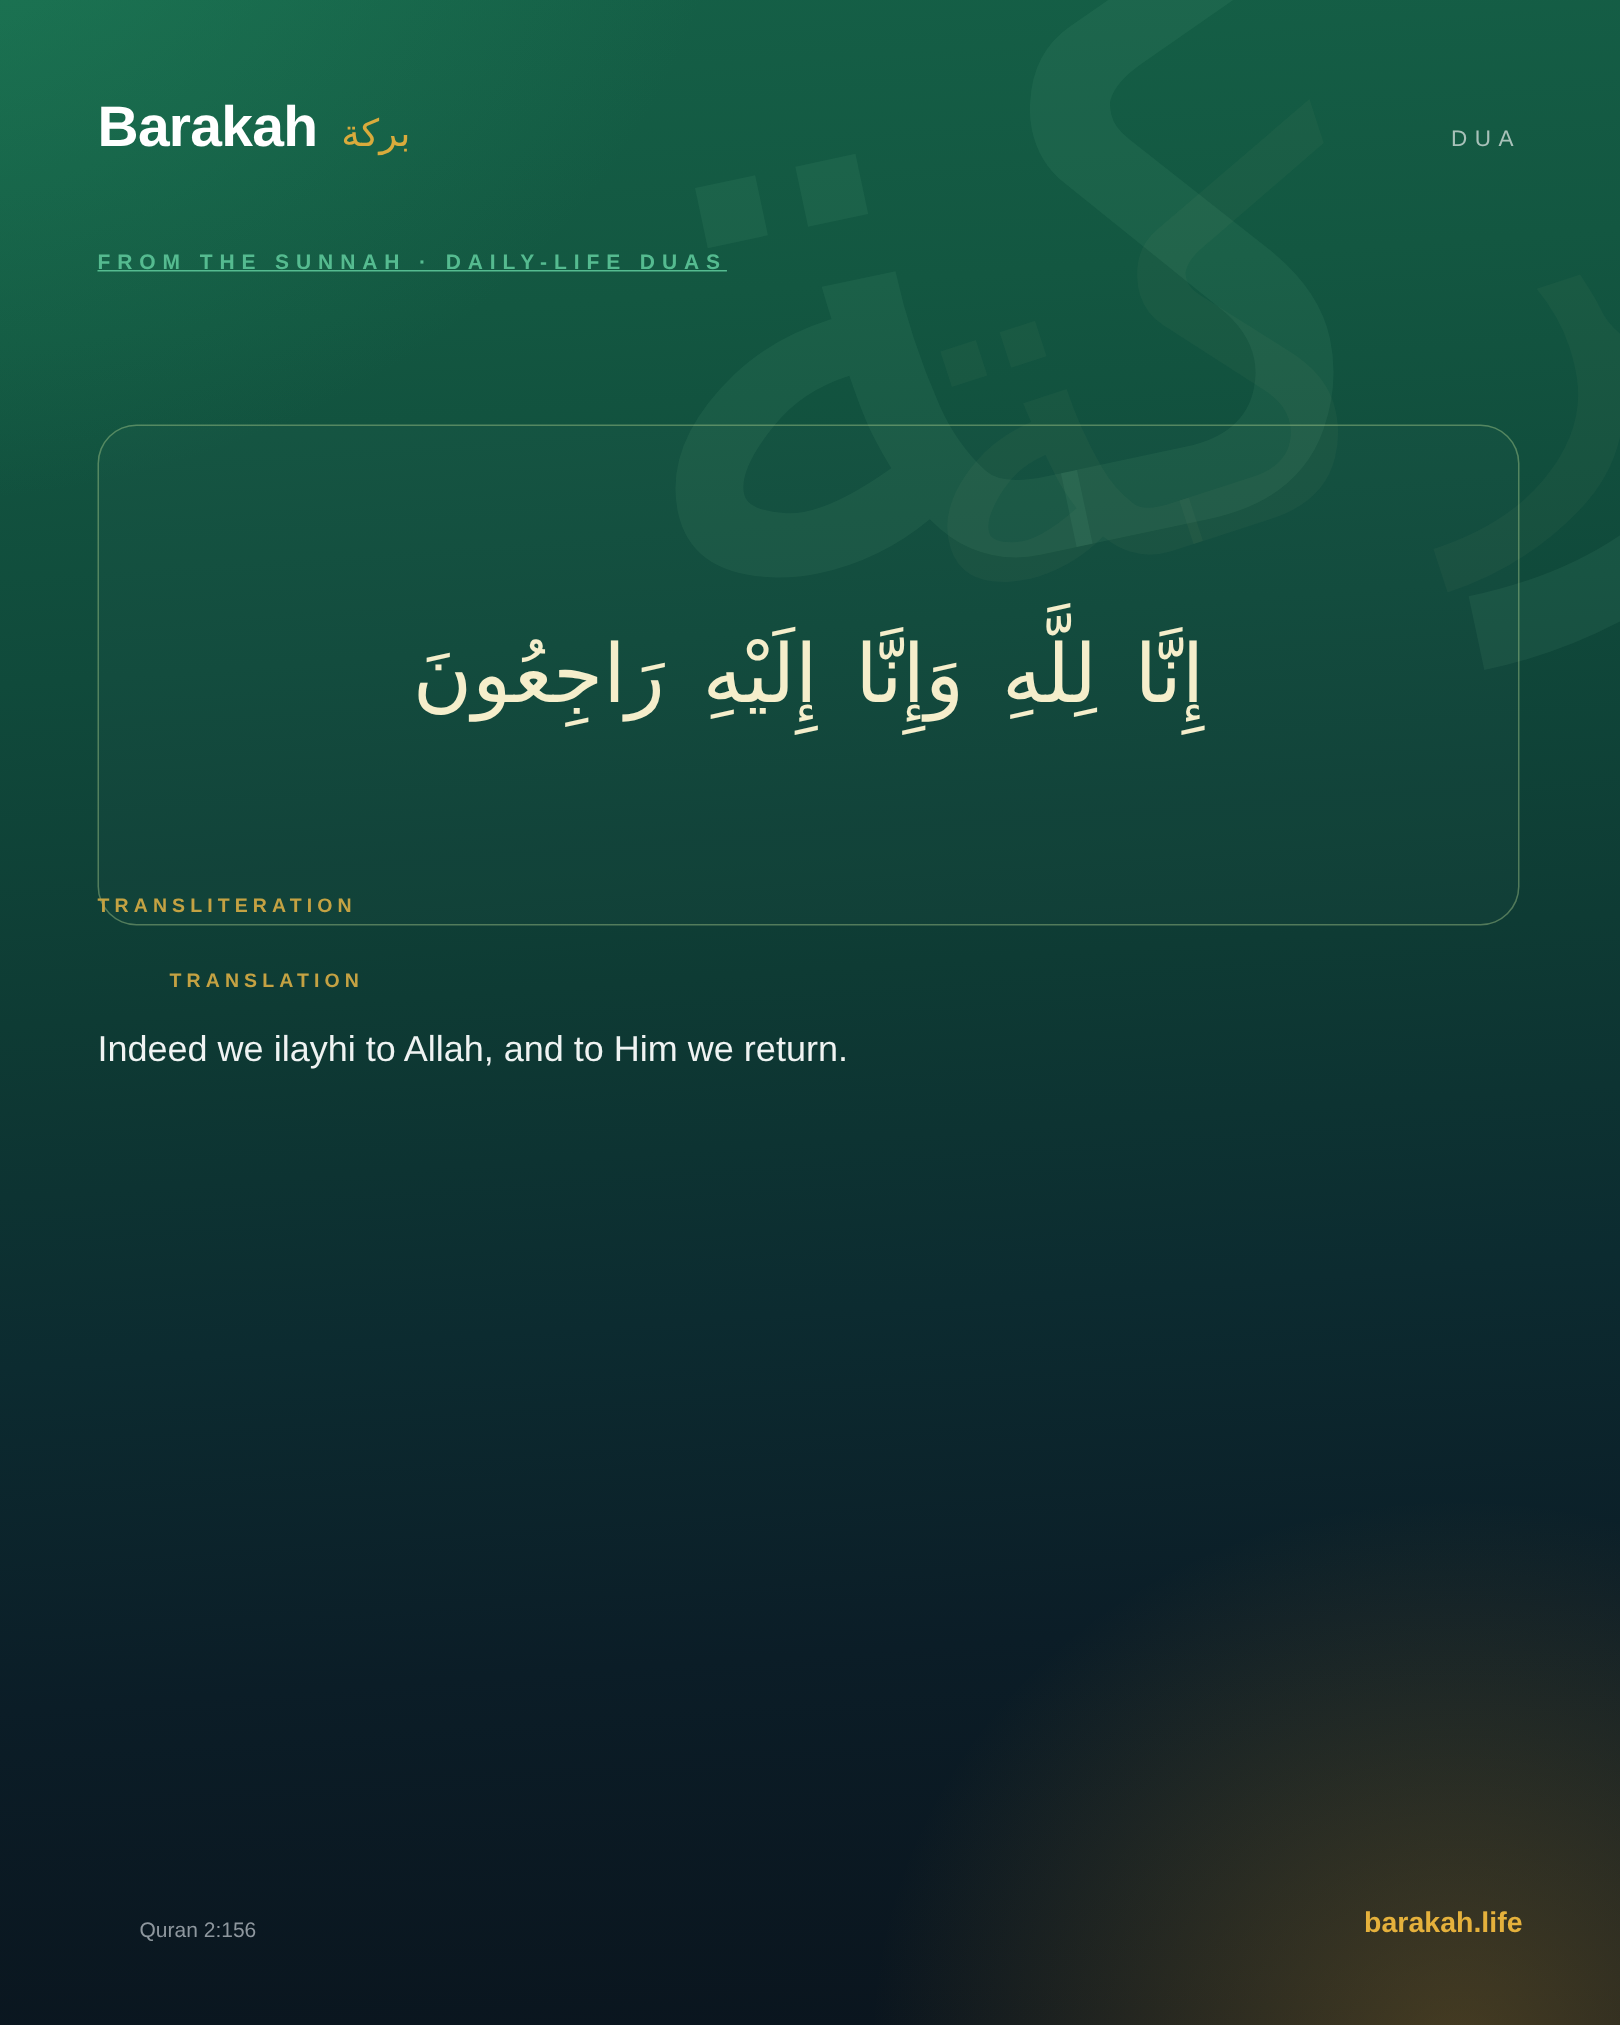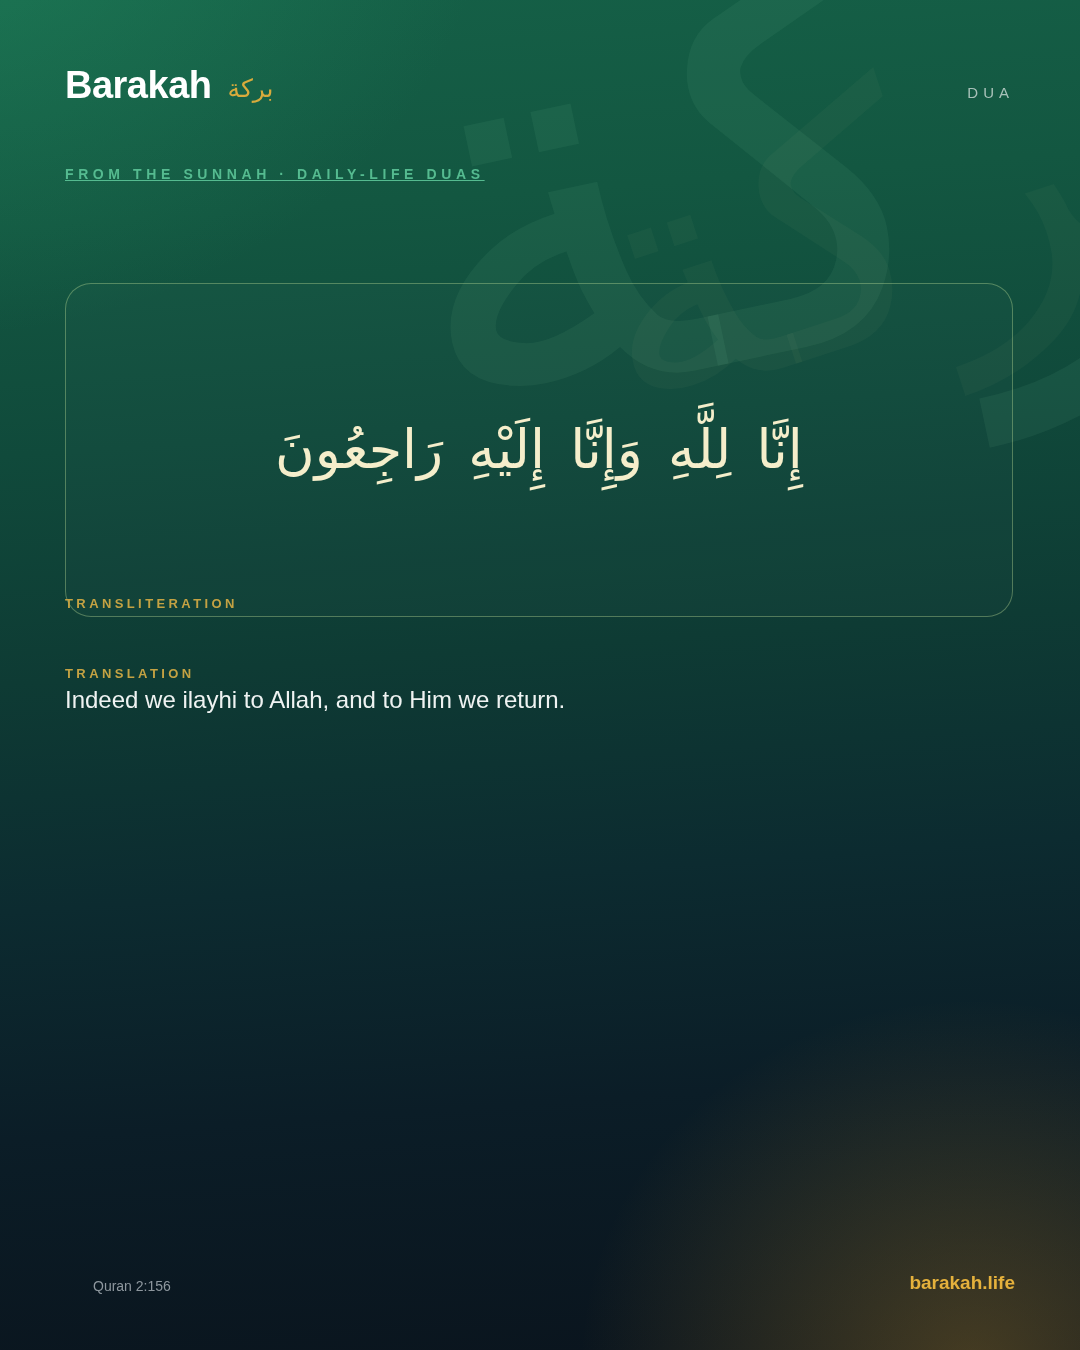--- a/index.html
+++ b/index.html
@@ -124,21 +124,21 @@
   
   .section-label {
     position: absolute;
     left: 65px;
     font-size: 13px;
     font-weight: 600;
     letter-spacing: 3.4px;
     color: #c4a243;
   }
   .label-transliteration { top: 572px; margin-top: 24px; }
-  .label-translation { top: 666px; }
+  .label-translation { top: 646px; margin-left: 48px; }
 
   .transliteration-text {
     position: absolute;
     top: 596px; left: 65px; right: 65px;
     font-size: 23px;
     font-style: italic;
     color: #e6edeb;
   }
   .translation-text {
     position: absolute;

